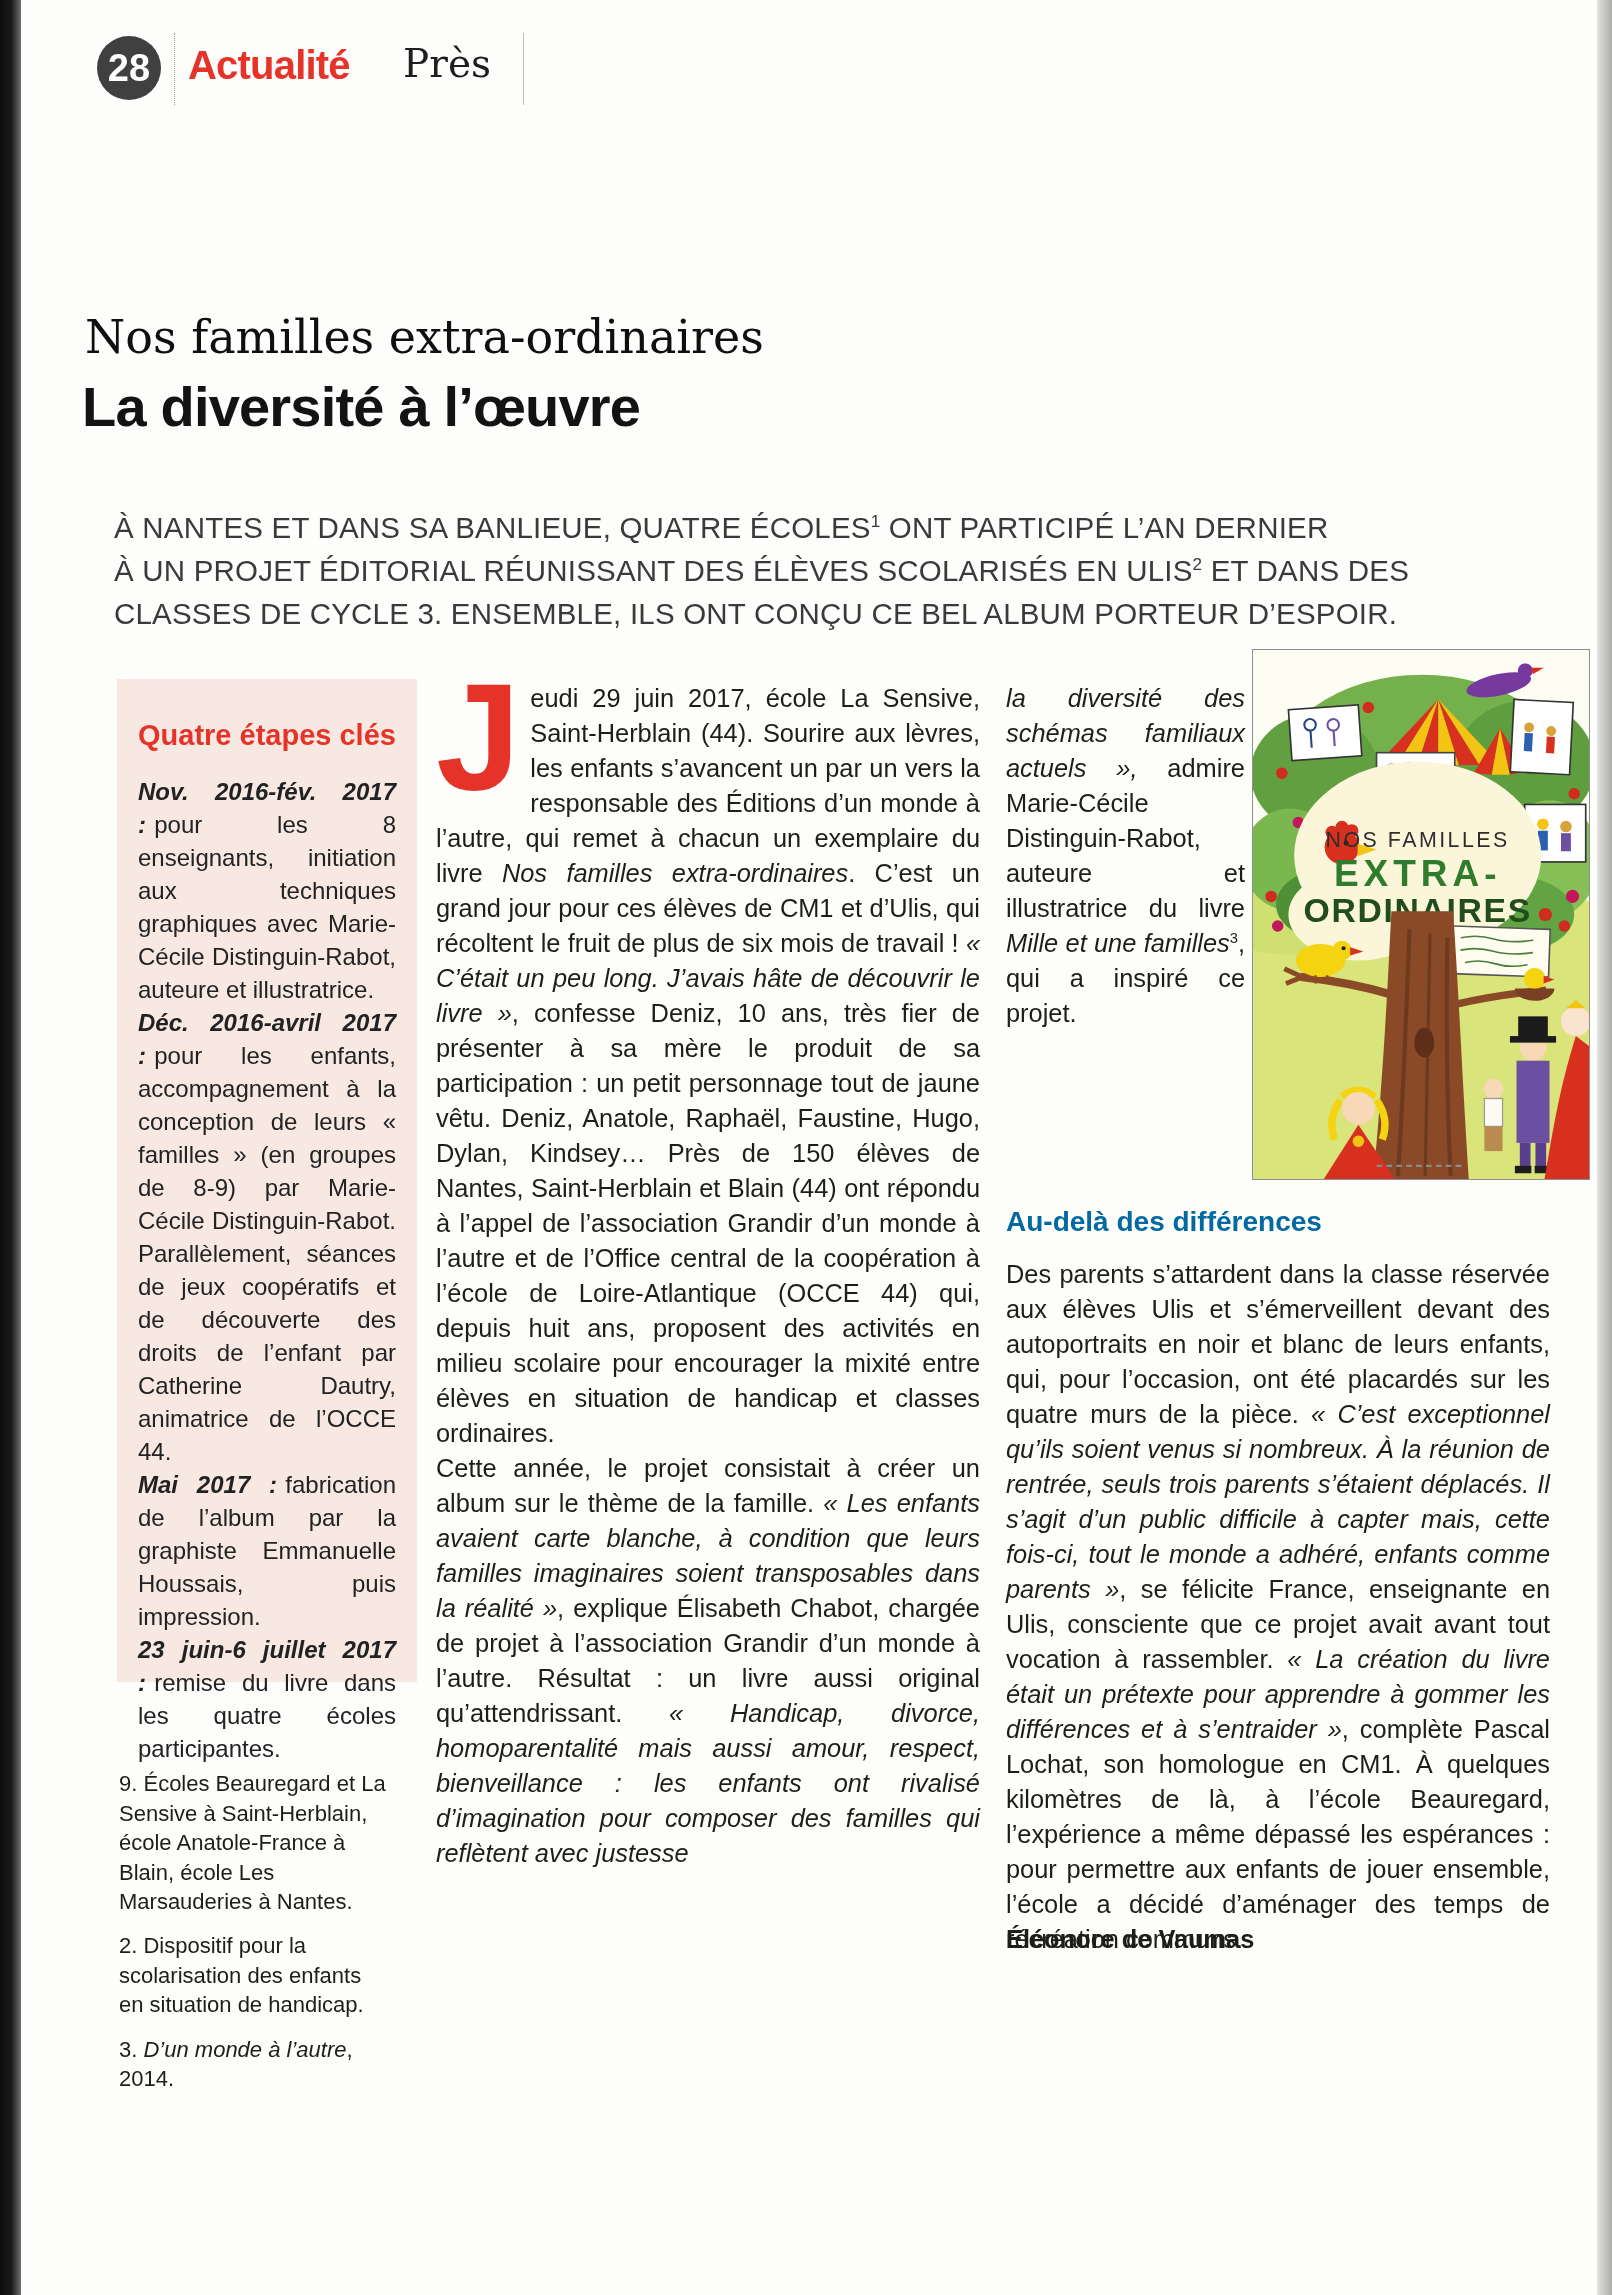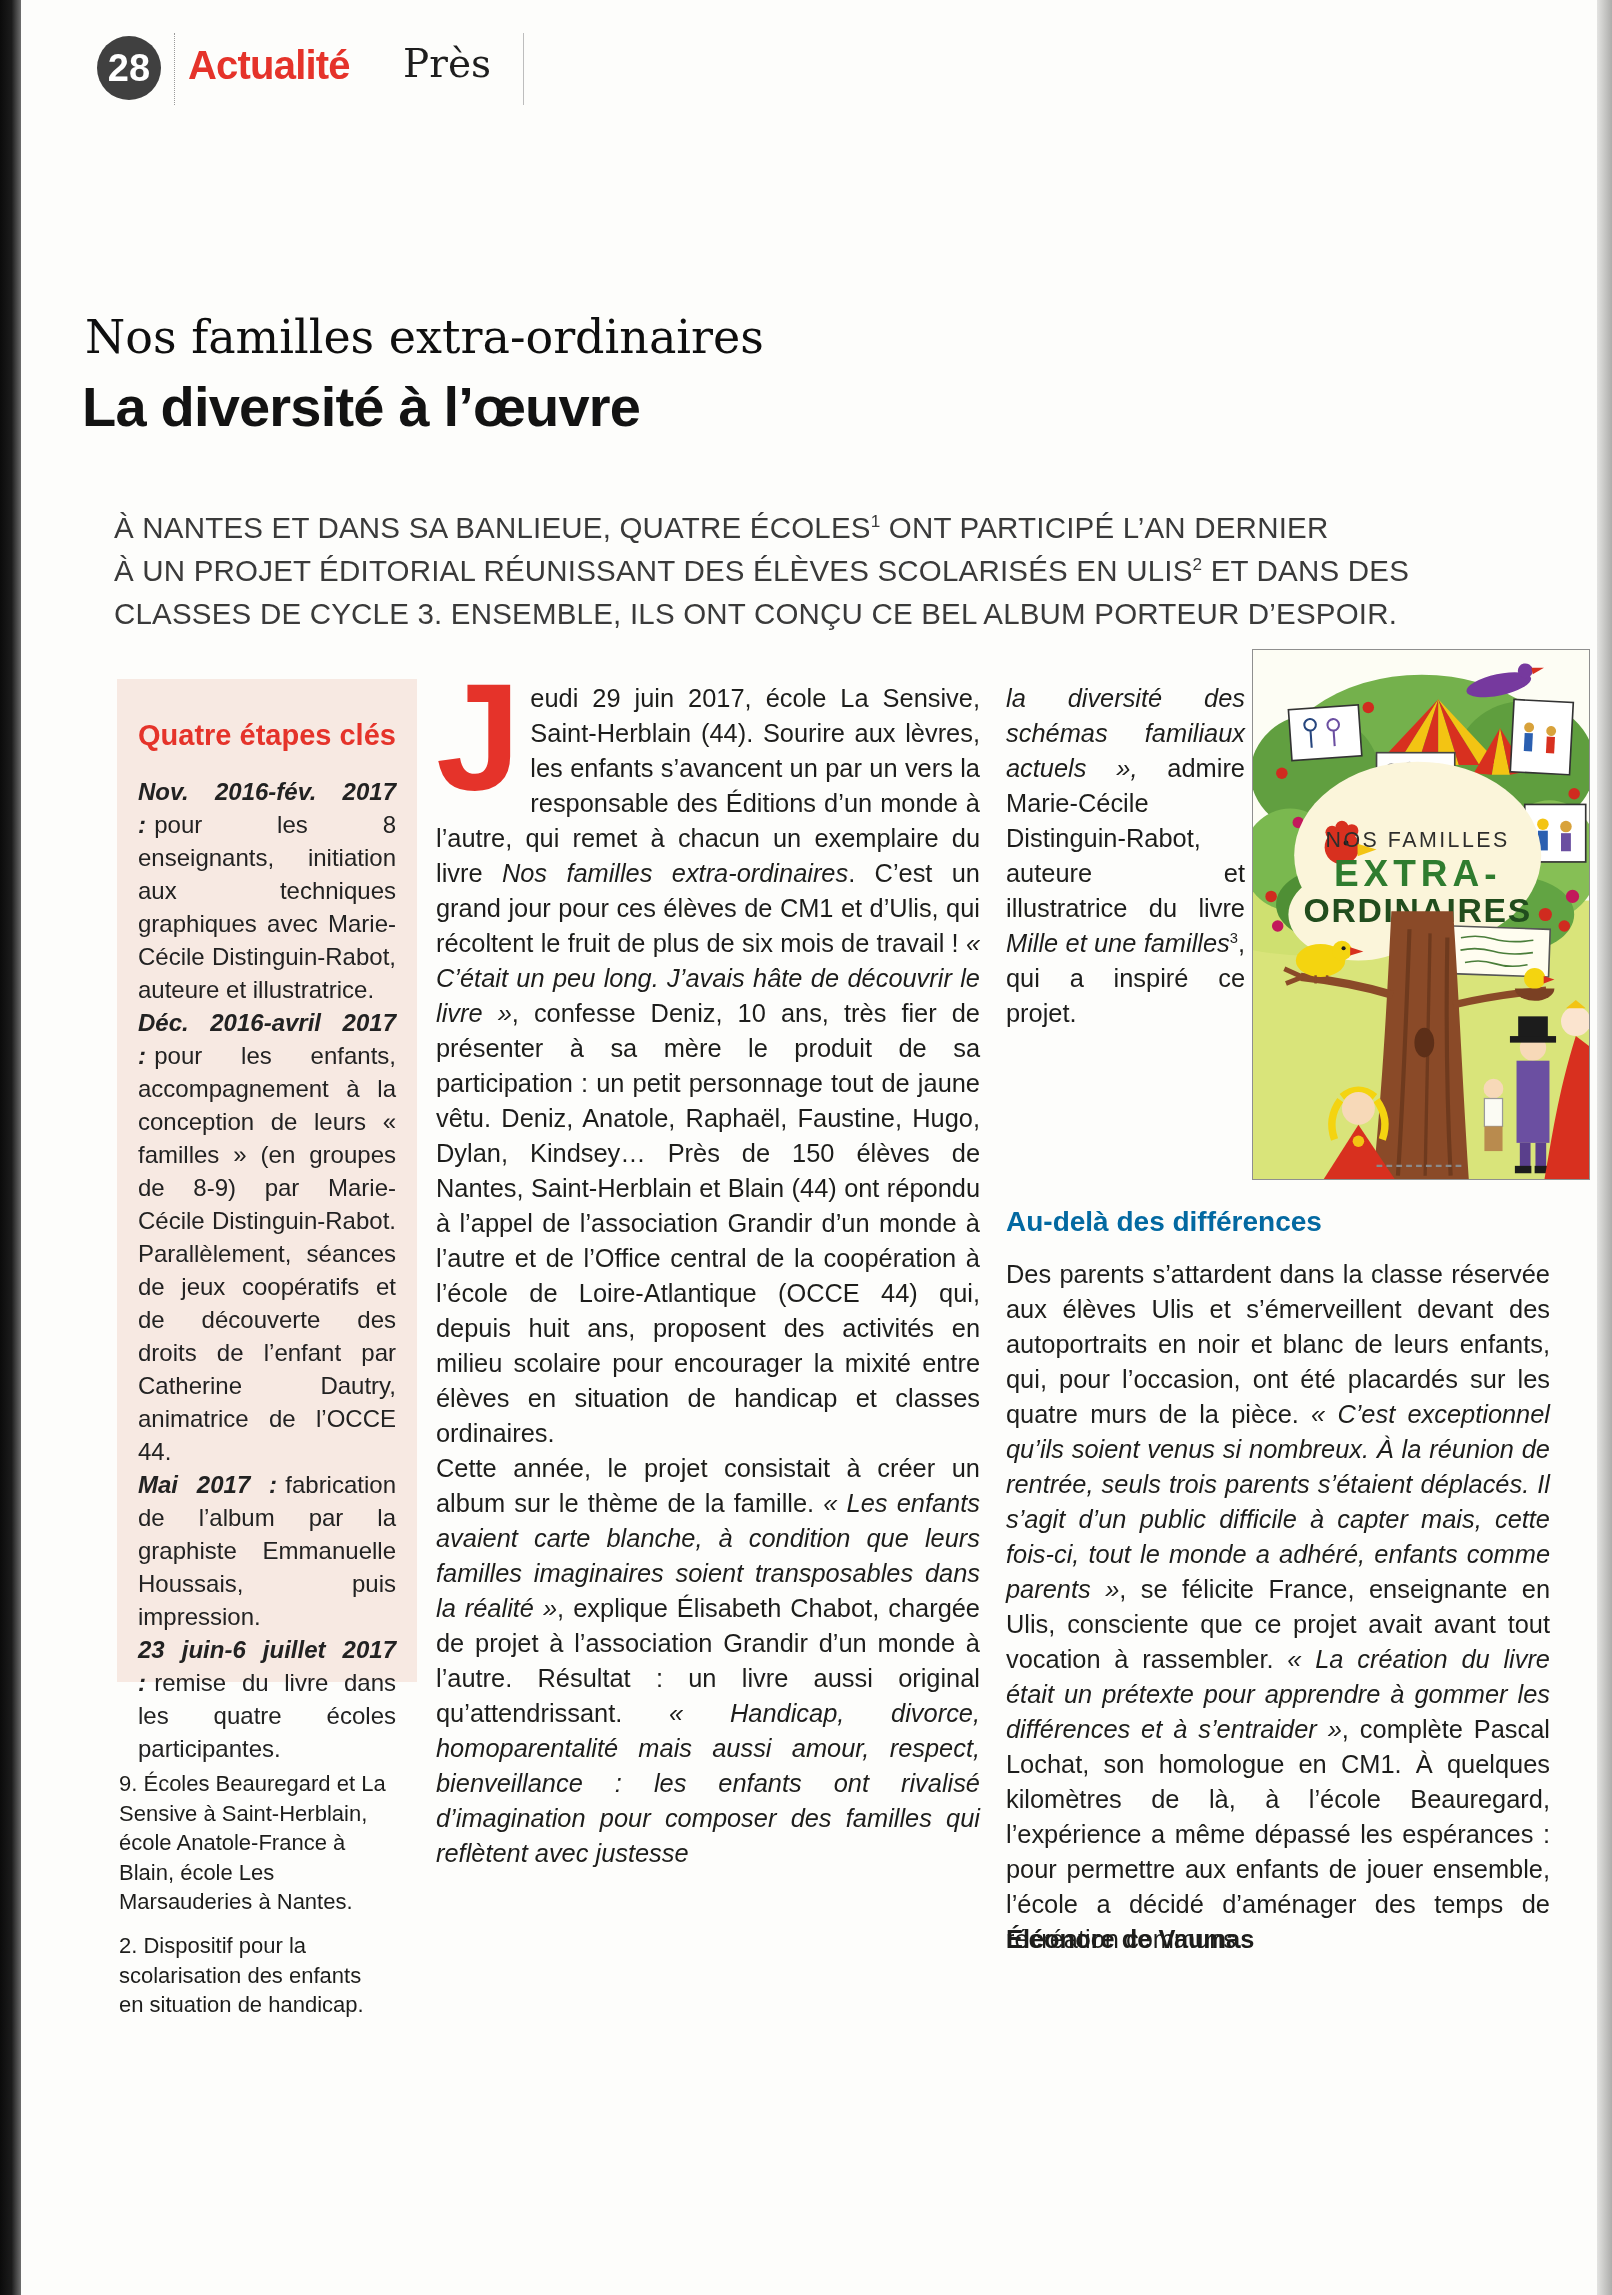--- a/index.html
+++ b/index.html
@@ -90,20 +90,21 @@
     <h3 class="sidebar-title">Quatre étapes clés</h3>
     <p><span class="date">Nov. 2016-fév. 2017 :</span><span>pour les 8 enseignants, initiation aux techniques graphiques avec Marie-Cécile Distinguin-Rabot, auteure et illustratrice.</span></p>
     <p><span class="date">Déc. 2016-avril 2017 :</span><span>pour les enfants, accompagnement à la conception de leurs « familles » (en groupes de 8-9) par Marie-Cécile Distinguin-Rabot. Parallèlement, séances de jeux coopératifs et de découverte des droits de l’enfant par Catherine Dautry, animatrice de l’OCCE 44.</span></p>
     <p><span class="date">Mai 2017 :</span><span>fabrication de l’album par la graphiste Emmanuelle Houssais, puis impression.</span></p>
     <p><span class="date">23 juin-6 juillet 2017 :</span><span>remise du livre dans les quatre écoles participantes.</span></p>
   </div>
 
   <div class="footnotes">
     <p><span>9. Écoles Beauregard et La Sensive à Saint-Herblain, école Anatole-France à Blain, école Les Marsauderies à Nantes.</span></p>
     <p><span>2. Dispositif pour la scolarisation des enfants en situation de handicap.</span></p>
+    <p><span>3. </span><span class="it">D’un monde à l’autre</span><span>, 2014.</span></p>
   </div>
 
   <div class="col2 bodytext">
     <span class="dropcap">J</span>
     <p><span>eudi 29 juin 2017, école La Sensive, Saint-Herblain (44). Sourire aux lèvres, les enfants s’avancent un par un vers la responsable des Éditions d’un monde à l’autre, qui remet à chacun un exemplaire du livre </span><span class="it">Nos familles extra-ordinaires</span><span>. C’est un grand jour pour ces élèves de CM1 et d’Ulis, qui récoltent le fruit de plus de six mois de travail ! </span><span class="it">« C’était un peu long. J’avais hâte de découvrir le livre »</span><span>, confesse Deniz, 10 ans, très fier de présenter à sa mère le produit de sa participation : un petit personnage tout de jaune vêtu. Deniz, Anatole, Raphaël, Faustine, Hugo, Dylan, Kindsey… Près de 150 élèves de Nantes, Saint-Herblain et Blain (44) ont répondu à l’appel de l’association Grandir d’un monde à l’autre et de l’Office central de la coopération à l’école de Loire-Atlantique (OCCE 44) qui, depuis huit ans, proposent des activités en milieu scolaire pour encourager la mixité entre élèves en situation de handicap et classes ordinaires.</span></p>
     <p><span>Cette année, le projet consistait à créer un album sur le thème de la famille. </span><span class="it">« Les enfants avaient carte blanche, à condition que leurs familles imaginaires soient transposables dans la réalité »</span><span>, explique Élisabeth Chabot, chargée de projet à l’association Grandir d’un monde à l’autre. Résultat : un livre aussi original qu’attendrissant. </span><span class="it">« Handicap, divorce, homoparentalité mais aussi amour, respect, bienveillance : les enfants ont rivalisé d’imagination pour composer des familles qui reflètent avec justesse</span></p>
   </div>
 
   <div class="col3top bodytext">
     <p><span class="it">la diversité des schémas familiaux actuels »,</span><span> admire Marie-Cécile Distinguin-Rabot, auteure et illustratrice du livre </span><span class="it">Mille et une familles</span><sup>3</sup><span>, qui a inspiré ce projet.</span></p>

